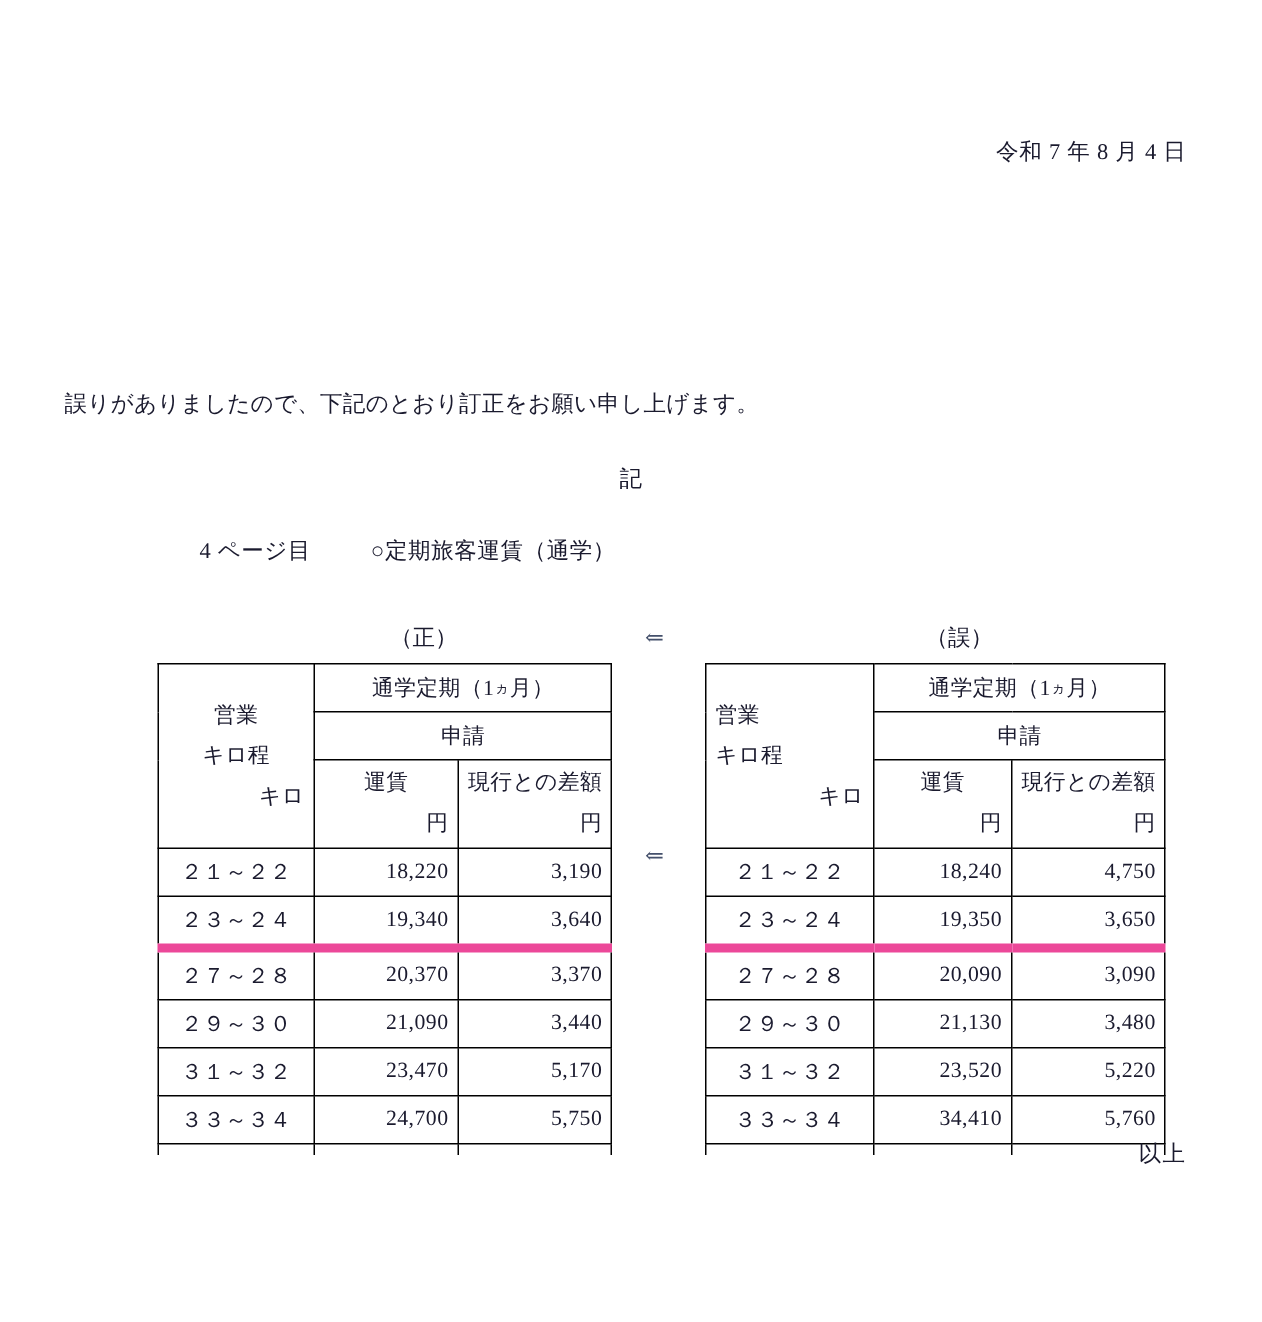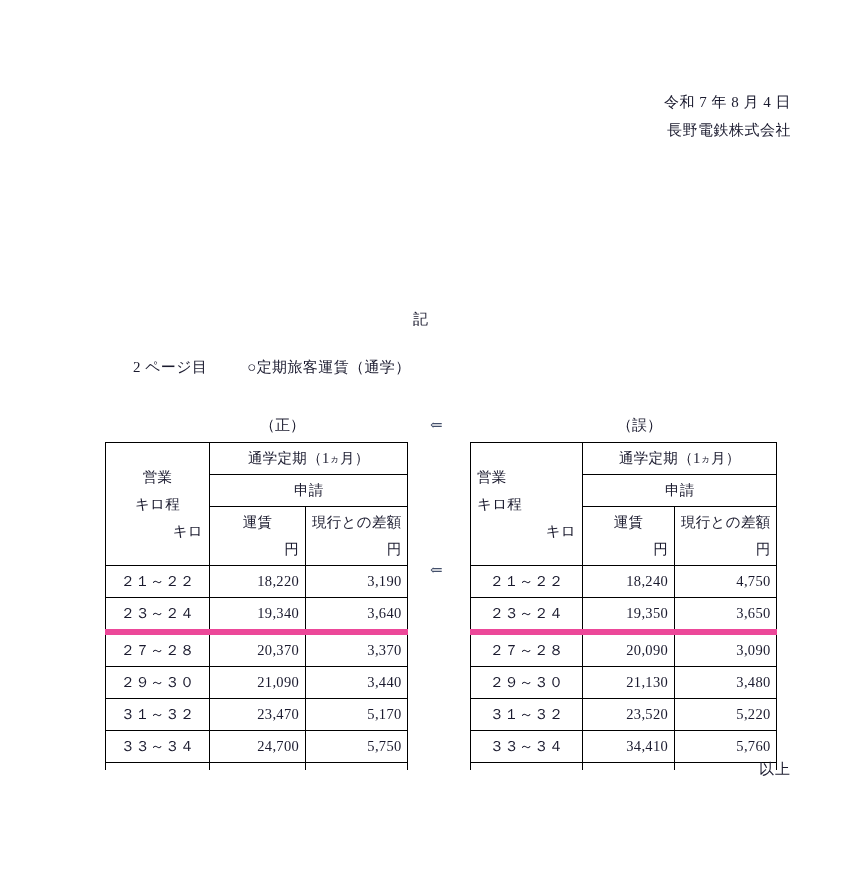--- a/index.html
+++ b/index.html
@@ -183,32 +183,32 @@
     letter-spacing: 1px;
   }
 </style>
 </head>
 <body>
 
 <div class="page">
 
   <div class="header-block">
     <div class="line">令和 7 年 8 月 4 日</div>
-    <div class="line">長野電鉄株式会社</div>
   </div>
 
 
   <div class="body-para">
     <br>
+    <span>誤りがありましたので、下記のとおり訂正をお願い申し上げます。</span>
   </div>
 
   <div class="ki-line">記</div>
 
   <div class="page-ref">
-    <span>2 ページ目</span>
+    <span>4 ページ目</span>
     <span class="gap"></span>
     <span>○定期旅客運賃（通学）</span>
   </div>
 
   <div class="label-sei">（正）</div>
   <div class="label-arrow-top">⇐</div>
   <div class="label-go">（誤）</div>
   <div class="label-arrow-row">⇐</div>
 
   <table class="fare-table left">

